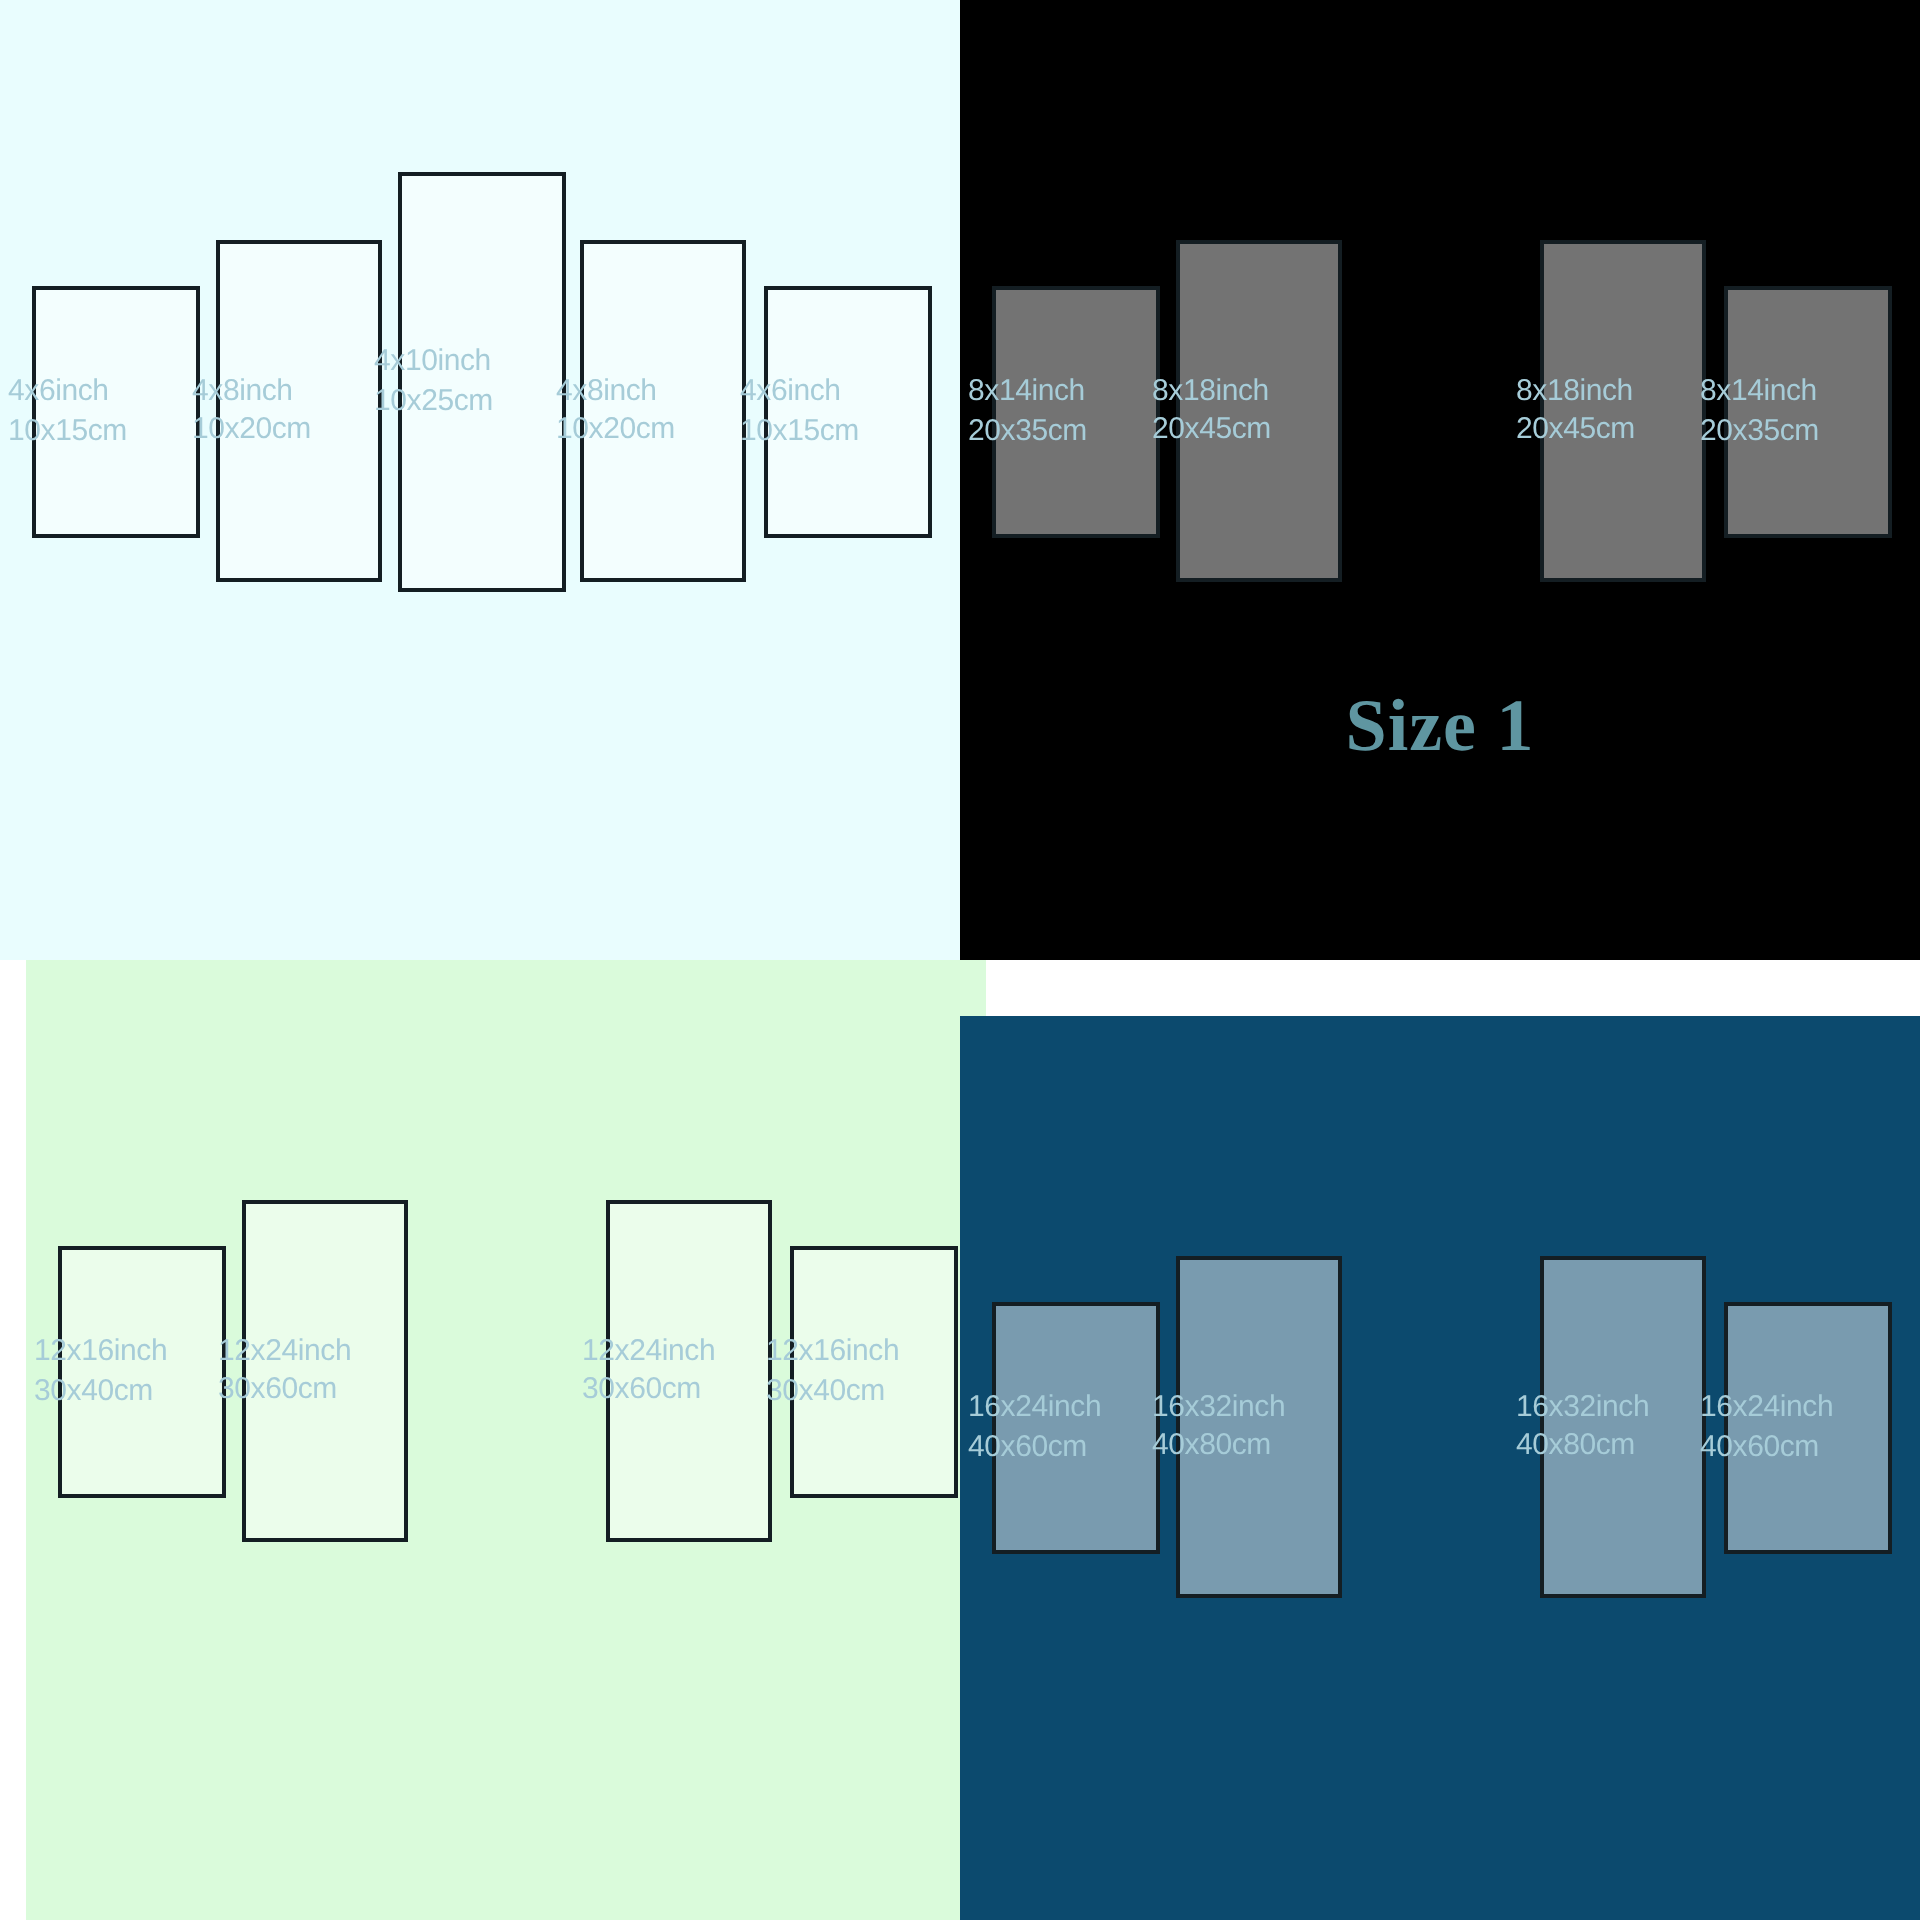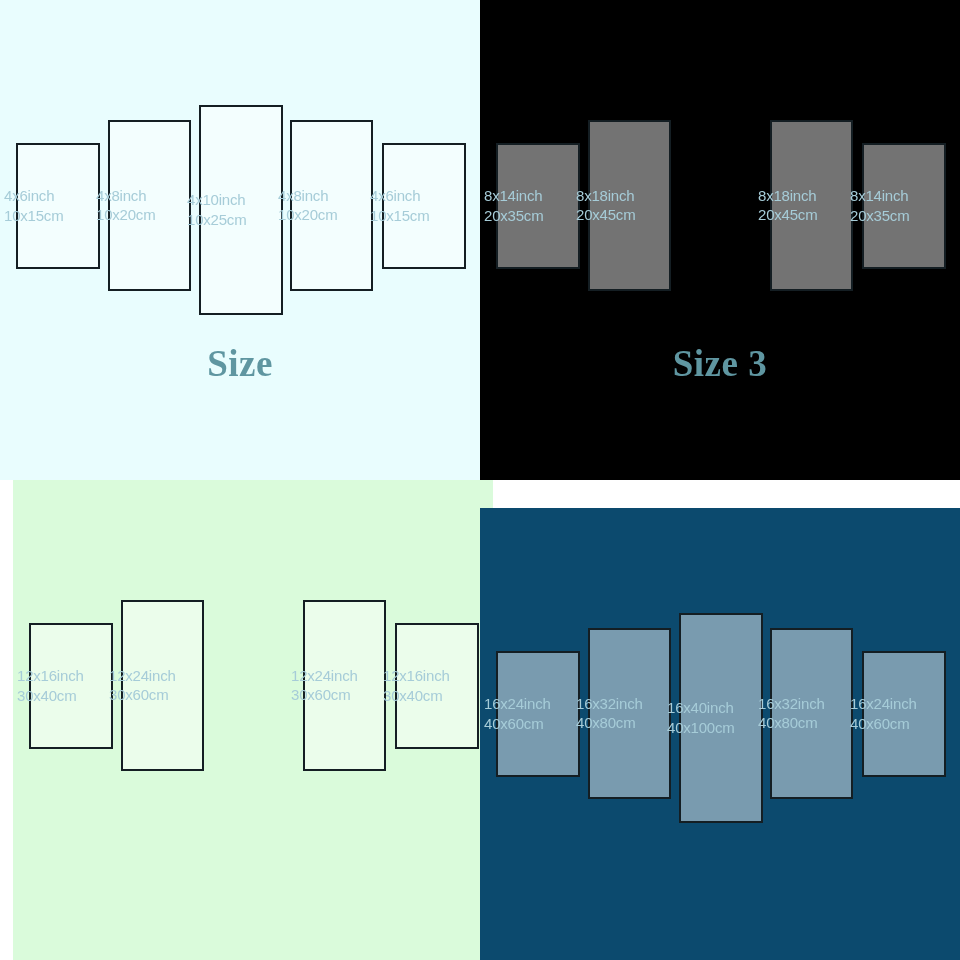--- a/index.html
+++ b/index.html
@@ -28,21 +28,21 @@
   }
   .panel{
     position:absolute;
     box-sizing:border-box;
     border:2px solid #141e23;
     background:rgba(255,255,255,0.45);
   }
   
   .p1{left:16px;  top:143px; width:84px;  height:126px;}
   .p2{left:108px; top:120px; width:83px;  height:171px;}
-  .p3{left:199px; top:105px;  width:84px;  height:210px;}
+  .p3{left:199px; top:86px;  width:84px;  height:210px;}
   .p4{left:290px; top:120px; width:83px;  height:171px;}
   .p5{left:382px; top:143px; width:84px;  height:126px;}
 
   .panel-label{
     position:absolute;
     left:-14px;right:-14px;
     top:50%;
     transform:translateY(-50%);
     text-align:left;
     color:#a6ccd8;
@@ -97,21 +97,20 @@
           <span class="ln">10x20cm</span>
         </div>
       </div>
       <div class="panel p5">
         <div class="panel-label">
           <span class="ln">4x6inch</span>
           <span class="ln">10x15cm</span>
         </div>
       </div>
     </div>
-    <div class="quad-title title-top">Size</div>
   </div>
 
   <div class="quadrant" style="background: #000000;">
     <div class="panels">
       <div class="panel p1">
         <div class="panel-label">
           <span class="ln">8x14inch</span>
           <span class="ln">20x35cm</span>
         </div>
       </div>
@@ -127,21 +126,21 @@
           <span class="ln">20x45cm</span>
         </div>
       </div>
       <div class="panel p5">
         <div class="panel-label">
           <span class="ln">8x14inch</span>
           <span class="ln">20x35cm</span>
         </div>
       </div>
     </div>
-    <div class="quad-title title-top">Size 3</div>
+    <div class="quad-title title-top">Size 1</div>
   </div>
 
   <div class="quadrant" style="background: rgb(218, 251, 219); margin-left: 13px;">
     <div class="panels">
       <div class="panel p1">
         <div class="panel-label">
           <span class="ln">12x16inch</span>
           <span class="ln">30x40cm</span>
         </div>
       </div>
@@ -174,26 +173,20 @@
           <span class="ln">16x24inch</span>
           <span class="ln">40x60cm</span>
         </div>
       </div>
       <div class="panel p2">
         <div class="panel-label">
           <span class="ln">16x32inch</span>
           <span class="ln">40x80cm</span>
         </div>
       </div>
-      <div class="panel p3">
-        <div class="panel-label">
-          <span class="ln">16x40inch</span>
-          <span class="ln">40x100cm</span>
-        </div>
-      </div>
       <div class="panel p4">
         <div class="panel-label">
           <span class="ln">16x32inch</span>
           <span class="ln">40x80cm</span>
         </div>
       </div>
       <div class="panel p5">
         <div class="panel-label">
           <span class="ln">16x24inch</span>
           <span class="ln">40x60cm</span>

